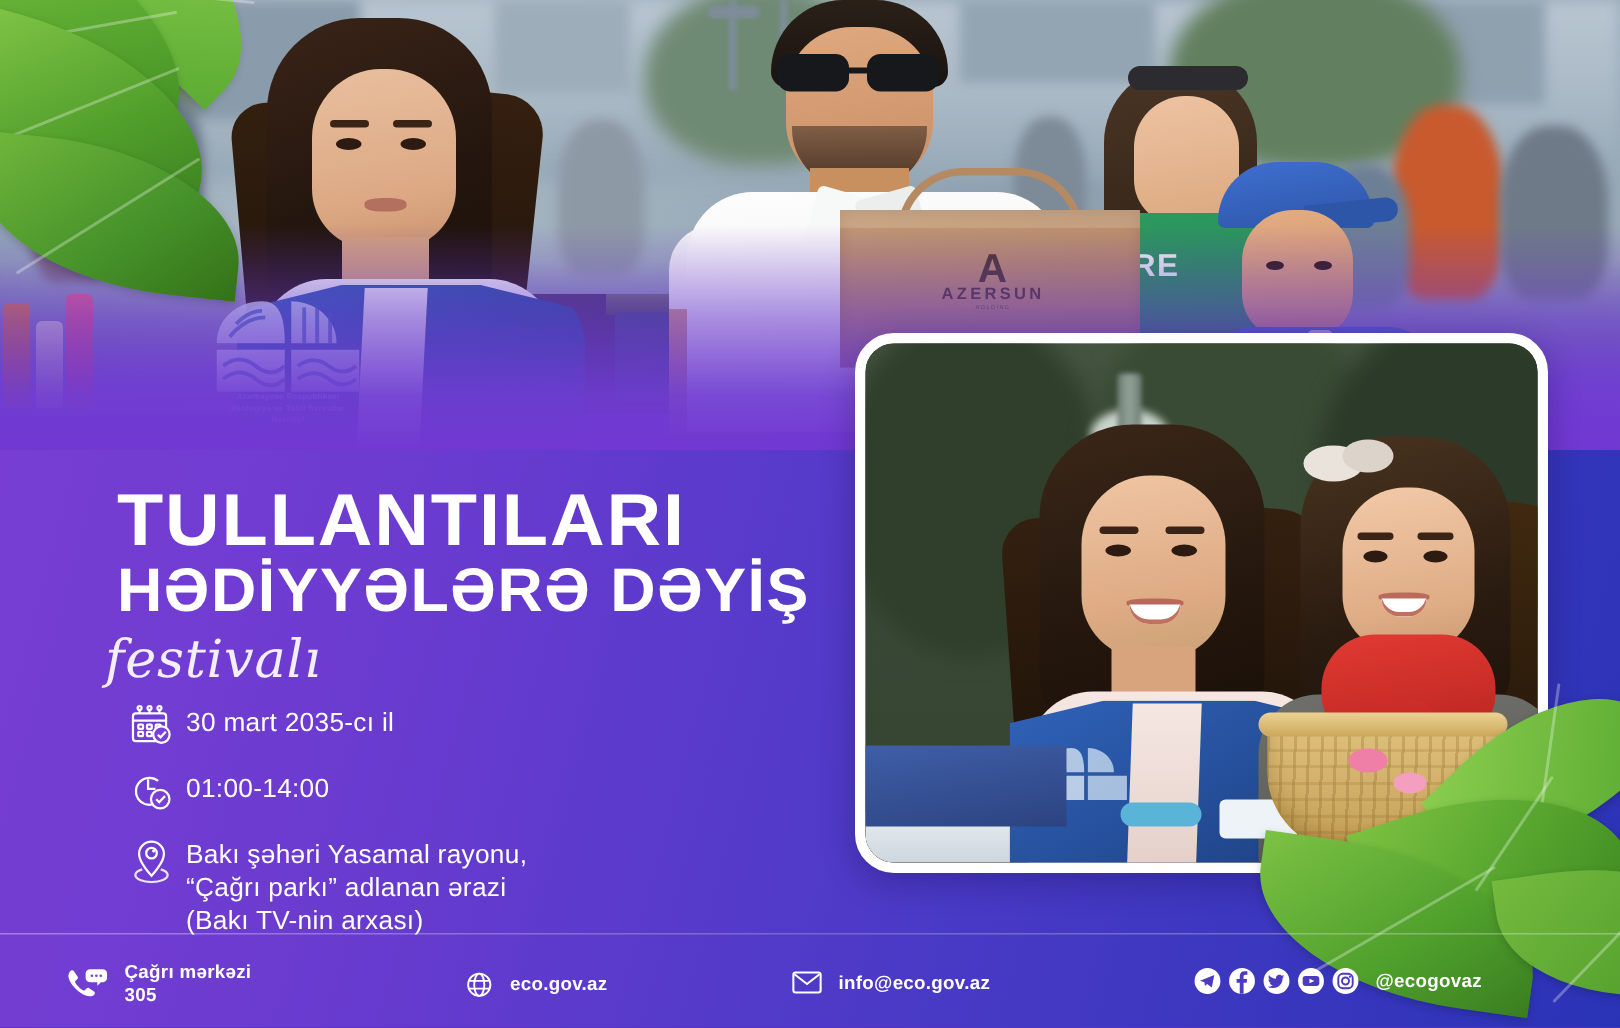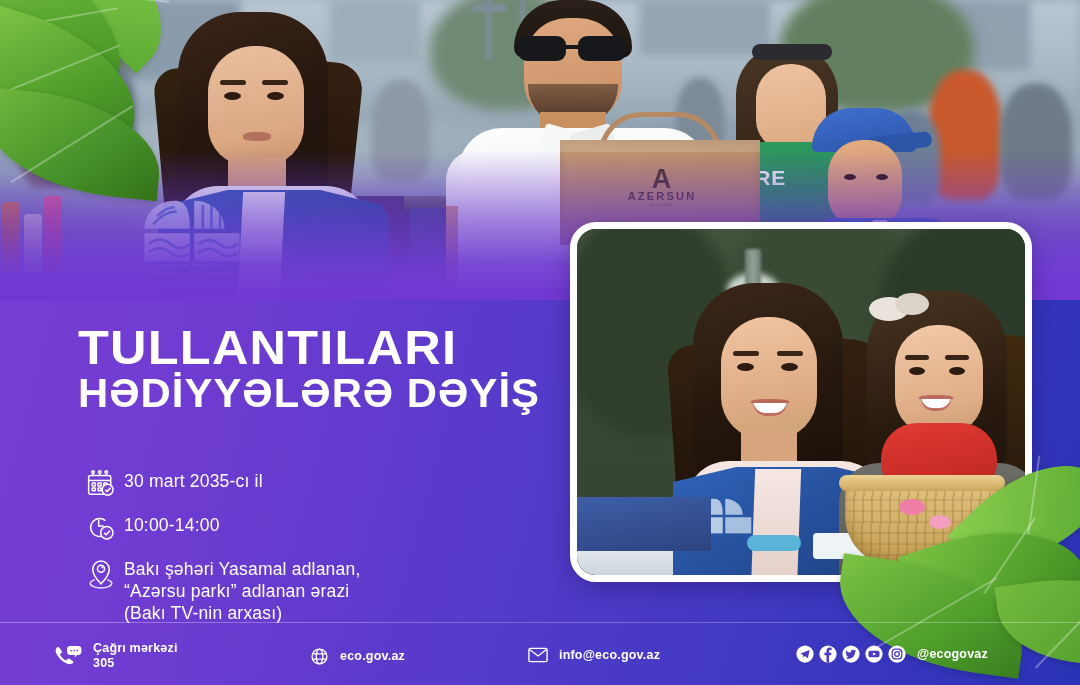--- a/index.html
+++ b/index.html
@@ -359,21 +359,21 @@
     position:absolute; left:0; top:622px; width:1080px; height:1px;
     background:linear-gradient(90deg, rgba(255,255,255,.34), rgba(255,255,255,.22) 50%, rgba(255,255,255,.30));
   }
   .footer {
     position:absolute; left:0; top:623px; width:1080px; height:62px;
     display:flex; align-items:center;
   }
   .f-item { display:flex; align-items:center; color:#fff; }
   .f-ico { flex:0 0 auto; display:flex; align-items:center; justify-content:center; margin-right:11px; }
   .f-txt { font-size:12.5px; font-weight:700; line-height:15px; letter-spacing:.2px; }
-  .f-call   { position:absolute; left:54px;  top:18px; }
+  .f-call   { position:absolute; left:44px;  top:18px; }
   .f-web    { position:absolute; left:310px; top:24px; }
   .f-mail   { position:absolute; left:528px; top:24px; }
   .f-social { position:absolute; left:796px; top:22px; display:flex; align-items:center; }
   .soc { width:18px; height:18px; margin-right:5px; }
   .f-handle { font-size:12.5px; font-weight:700; color:#fff; margin-left:6px; letter-spacing:.2px; }
 </style>
 </head>
 <body>
 
 <div class="poster">
@@ -504,20 +504,21 @@
   </div>
 
   <div class="leaf lfd"></div>
   <div class="leaf lfa"></div>
   <div class="leaf lfb"></div>
   <div class="leaf lfc"></div>
 
   <div class="title-wrap">
     <div class="t1">TULLANTILARI</div>
     <div class="t2">HƏDİYYƏLƏRƏ DƏYİŞ</div>
+    <div class="t3">festivalı</div>
   </div>
 
   <div class="details">
 
     <div class="drow">
       <div class="dicon">
         <svg width="30" height="30" viewBox="0 0 34 34" fill="none" stroke="#ffffff" stroke-width="1.7">
           <circle cx="8" cy="3.4" r="1.5"></circle>
             <circle cx="15.5" cy="3.4" r="1.5"></circle>
             <circle cx="23" cy="3.4" r="1.5"></circle>
@@ -538,35 +539,35 @@
 
     <div class="drow">
       <div class="dicon">
         <svg width="30" height="30" viewBox="0 0 34 34" fill="none" stroke="#ffffff" stroke-width="1.7">
           <path d="M22 8.6 A10.2 10.2 0 1 0 21.6 24.6"></path>
           <path d="M14.4 7.4 V14.6 H20"></path>
           <circle cx="23.6" cy="22.4" r="7" fill="#7b3fd4"></circle>
           <path d="M20.6 22.5 l2.2 2.2 4.4-4.6"></path>
         </svg>
       </div>
-      <div class="dtext">10:00-14:00</div>
+      <div class="dtext">01:00-14:00</div>
     </div>
 
     <div class="drow">
       <div class="dicon">
         <svg width="30" height="32" viewBox="0 0 34 36" fill="none" stroke="#ffffff" stroke-width="1.7">
           <path d="M17 4.5 c-5.2 0 -9.4 4.1 -9.4 9.2 c0 6.9 9.4 16.6 9.4 16.6 s9.4 -9.7 9.4 -16.6 c0 -5.1 -4.2 -9.2 -9.4 -9.2 z"></path>
           <circle cx="17" cy="13.2" r="4"></circle>
           <circle cx="18.6" cy="11.6" r="1.2" fill="#ffffff" stroke="none"></circle>
           <path d="M10 25.5 c-3.2 1 -5.2 2.5 -5.2 4.2 c0 2.9 5.5 5.3 12.2 5.3 s12.2 -2.4 12.2 -5.3 c0 -1.7 -2 -3.2 -5.2 -4.2" opacity=".85"></path>
         </svg>
       </div>
       <div class="dtext">
-        <span class="ln">Bakı şəhəri Yasamal adlanan,</span>
-        <span class="ln">“Azərsu parkı” adlanan ərazi</span>
+        <span class="ln">Bakı şəhəri Yasamal rayonu,</span>
+        <span class="ln">“Çağrı parkı” adlanan ərazi</span>
         <span class="ln">(Bakı TV-nin arxası)</span>
       </div>
     </div>
   </div>
 
   <div class="card">
     <div class="card-bg"></div>
     <div class="c-tree c-t1"></div>
     <div class="c-tree c-t2"></div>
     <div class="c-tree c-t3"></div>

